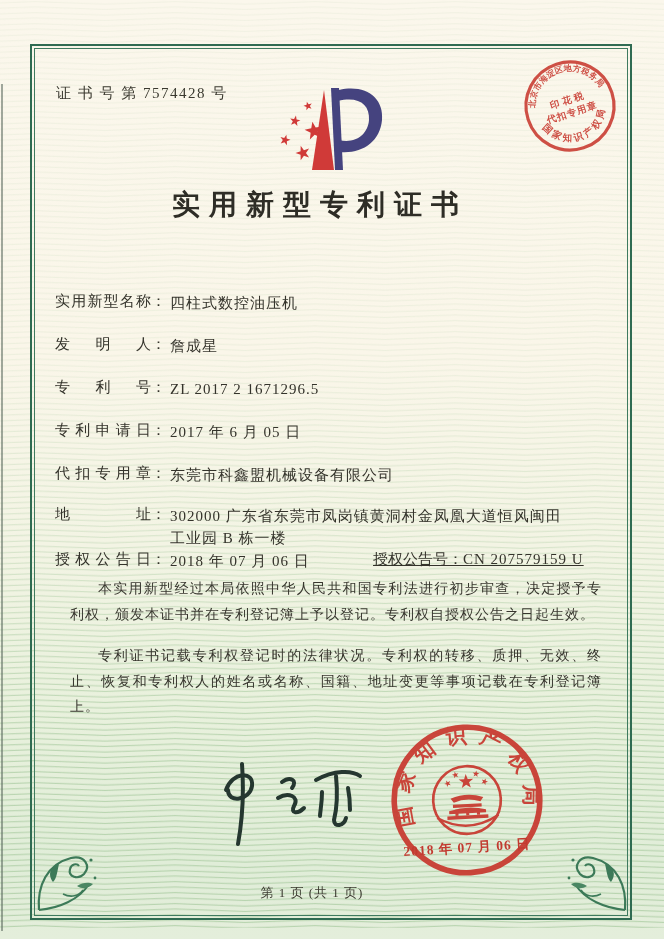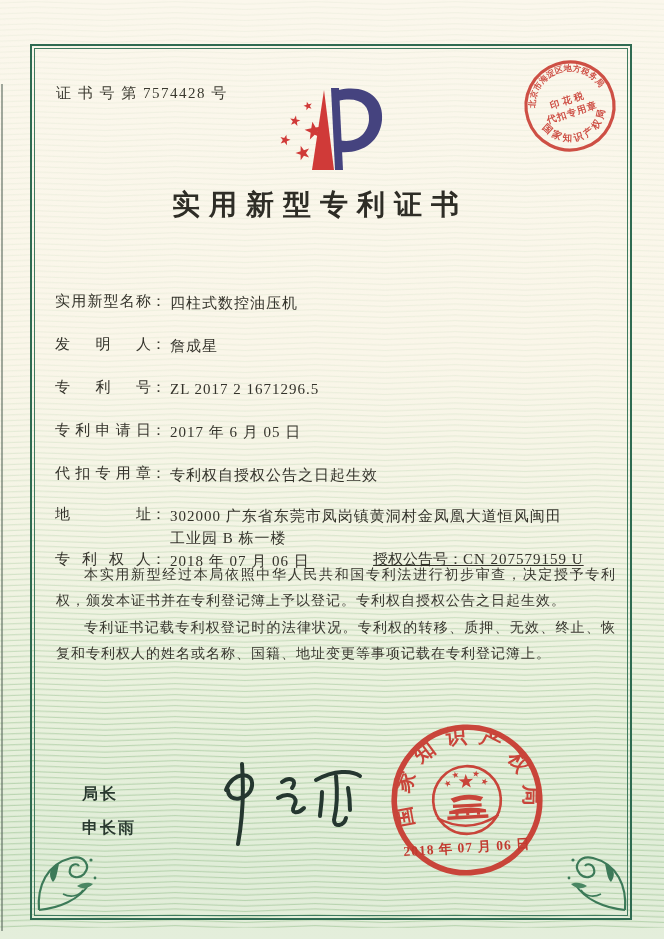--- a/index.html
+++ b/index.html
@@ -18,21 +18,21 @@
   .title{position:absolute;left:0;right:24px;top:186px;text-align:center;font-size:28px;font-weight:bold;
          letter-spacing:9px;color:#2e2d26;z-index:2;}
   .fields{position:absolute;left:55px;right:40px;top:0;z-index:2;font-size:15px;color:#34332b;}
   .frow{position:absolute;left:0;right:0;margin-top:16px;}
   .flabel{display:inline-block;width:96px;text-align:justify;text-align-last:justify;vertical-align:top;letter-spacing:0;}
   .fcolon{display:inline-block;vertical-align:top;margin-right:4px;}
   .fvalue{display:inline-block;vertical-align:top;letter-spacing:1px;max-width:404px;line-height:22px;}
   .frow-grant-no{position:absolute;left:318px;top:0;text-decoration:underline;}
   .body-text{position:absolute;left:54px;right:46px;top:560px;z-index:2;font-size:14px;line-height:25.5px;
              letter-spacing:1px;color:#37362e;text-align:justify;}
-  .body-text p{margin:2px;text-indent:2em;}
+  .body-text p{margin:16px;text-indent:2em;}
   .sig-block{position:absolute;left:82px;top:784px;z-index:2;font-family:"Liberation Sans","DejaVu Sans",sans-serif;
              font-size:16px;font-weight:600;color:#2a3a30;letter-spacing:2px;}
   .sig-title{margin-bottom:13px;}
   .sig-script{position:absolute;left:198px;top:752px;z-index:2;}
   .seal{position:absolute;left:385px;top:718px;z-index:3;transform:rotate(-3deg);opacity:.93;}
   .seal-date{position:absolute;left:385px;top:839px;width:164px;text-align:center;z-index:3;
              color:#c23a30;font-size:13.5px;font-weight:bold;letter-spacing:1px;transform:rotate(-3.5deg);}
   .footer{position:absolute;left:30px;right:70px;top:884px;text-align:center;font-size:13px;
           letter-spacing:1px;color:#3c3b31;z-index:2;}
   .flourish{position:absolute;z-index:2;}
@@ -116,42 +116,38 @@
     <div class="frow" style="top:319px">
       <span class="flabel">发明人</span><span class="fcolon">：</span><span class="fvalue">詹成星</span>
     </div>
     <div class="frow" style="top:362px">
       <span class="flabel">专利号</span><span class="fcolon">：</span><span class="fvalue">ZL 2017 2 1671296.5</span>
     </div>
     <div class="frow" style="top:405px">
       <span class="flabel">专利申请日</span><span class="fcolon">：</span><span class="fvalue">2017 年 6 月 05 日</span>
     </div>
     <div class="frow" style="top:448px">
-      <span class="flabel">代扣专用章</span><span class="fcolon">：</span><span class="fvalue">专利权自授权公告之日起生效</span>
+      <span class="flabel">代扣专用章</span><span class="fcolon">：</span><span class="fvalue">东莞市科鑫盟机械设备有限公司</span>
     </div>
     <div class="frow" style="top:489px">
       <span class="flabel">地址</span><span class="fcolon">：</span><span class="fvalue" style="width:402px">302000 广东省东莞市凤岗镇黄洞村金凤凰大道恒风闽田工业园 B 栋一楼</span>
     </div>
     <div class="frow" style="top:534px">
-      <span class="flabel">专利权人</span><span class="fcolon">：</span><span class="fvalue">2018 年 07 月 06 日</span>
+      <span class="flabel">授权公告日</span><span class="fcolon">：</span><span class="fvalue">2018 年 07 月 06 日</span>
       <span class="frow-grant-no">
         <span>授权公告号</span><span>：</span><span style="letter-spacing:1px">CN 207579159 U</span>
       </span>
     </div>
   </div>
 
   <div class="body-text">
     <p>本实用新型经过本局依照中华人民共和国专利法进行初步审查，决定授予专利权，颁发本证书并在专利登记簿上予以登记。专利权自授权公告之日起生效。</p>
     <p>专利证书记载专利权登记时的法律状况。专利权的转移、质押、无效、终止、恢复和专利权人的姓名或名称、国籍、地址变更等事项记载在专利登记簿上。</p>
   </div>
 
-  <div class="sig-block">
-    <div class="sig-title">局长</div>
-    <div>申长雨</div>
-  </div>
 
   <svg class="sig-script" width="170" height="100" viewBox="0 0 170 100">
     <g fill="none" stroke="#253730" stroke-width="4" stroke-linecap="round">
       <path d="M28,38 C34,20 56,18 54,34 C52,48 30,52 30,38"></path>
       <path d="M44,12 C46,40 44,70 40,92"></path>
       <path d="M84,30 C92,24 100,28 94,36"></path>
       <path d="M80,46 C90,40 102,44 96,54 C92,62 100,62 106,56"></path>
       <path d="M118,28 C136,18 154,18 162,24"></path>
       <path d="M138,24 C140,44 138,60 136,68 C136,76 146,74 148,66"></path>
       <path d="M124,40 C124,52 122,60 122,64"></path>
@@ -176,14 +172,15 @@
       <path d="M62,90 Q80,85 98,90 L98,93 L62,93 Z"></path>
       <rect x="60" y="95" width="40" height="3.5"></rect>
       <rect x="68" y="89" width="3" height="6"></rect>
       <rect x="78.5" y="89" width="3" height="6"></rect>
       <rect x="89" y="89" width="3" height="6"></rect>
       <path d="M50,96 Q80,114 110,96" fill="none" stroke="#c8392f" stroke-width="2.4"></path>
     </g>
   </svg>
   <div class="seal-date">2018 年 07 月 06 日</div>
 
+  <div class="footer">第 1 页 (共 1 页)</div>
 
 </div>
 
 </body></html>

